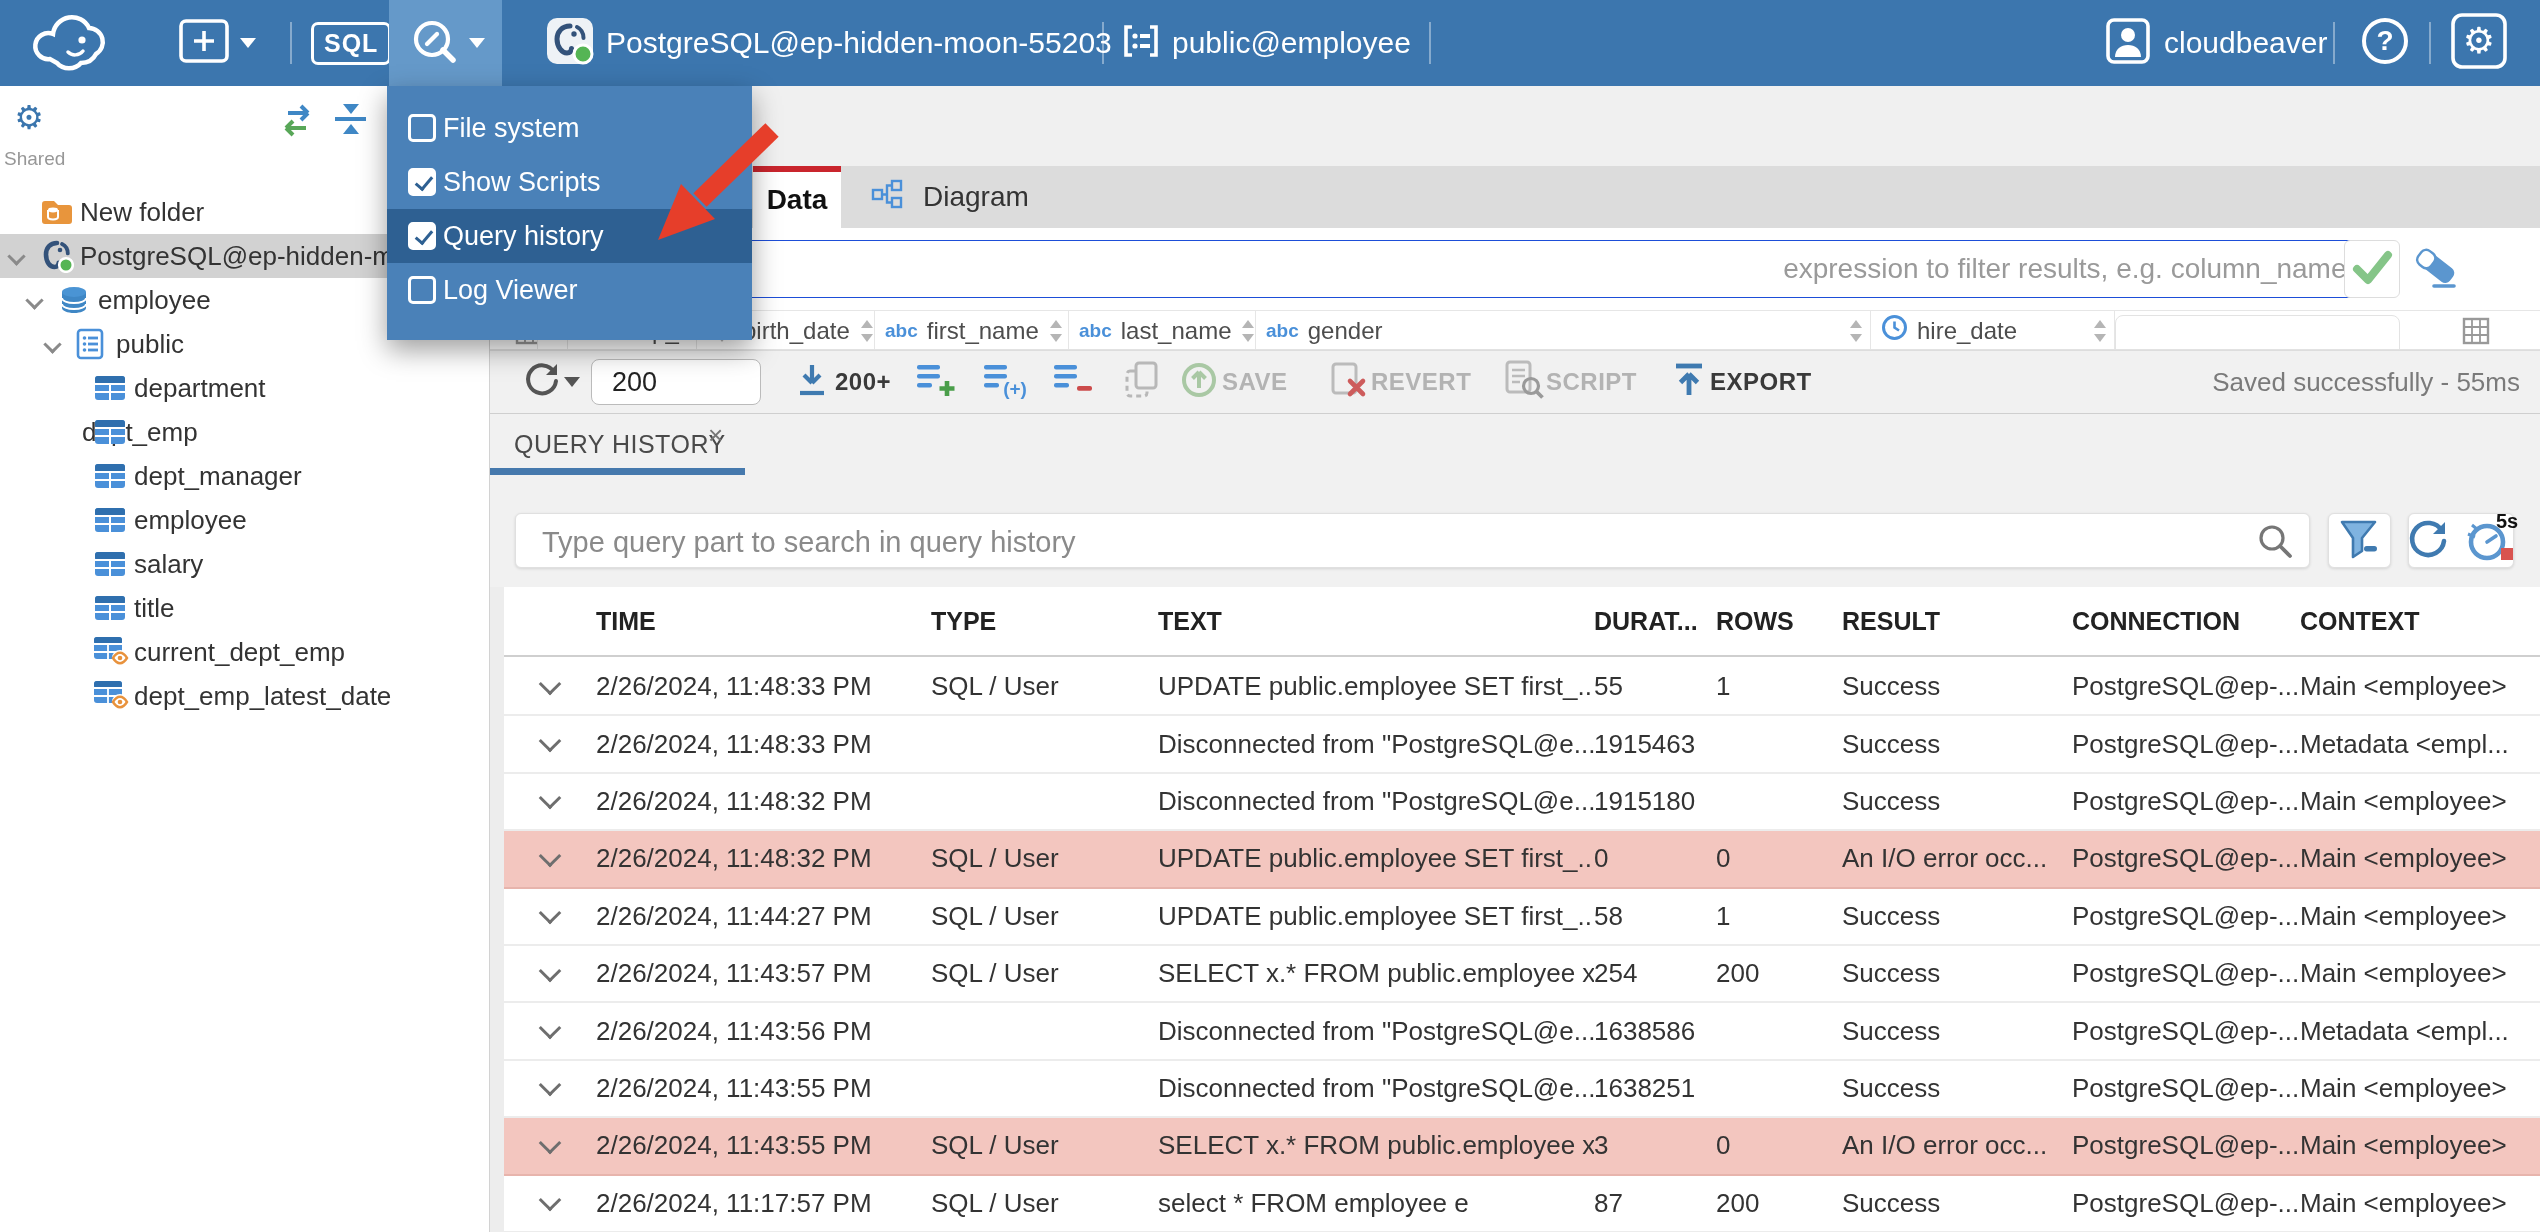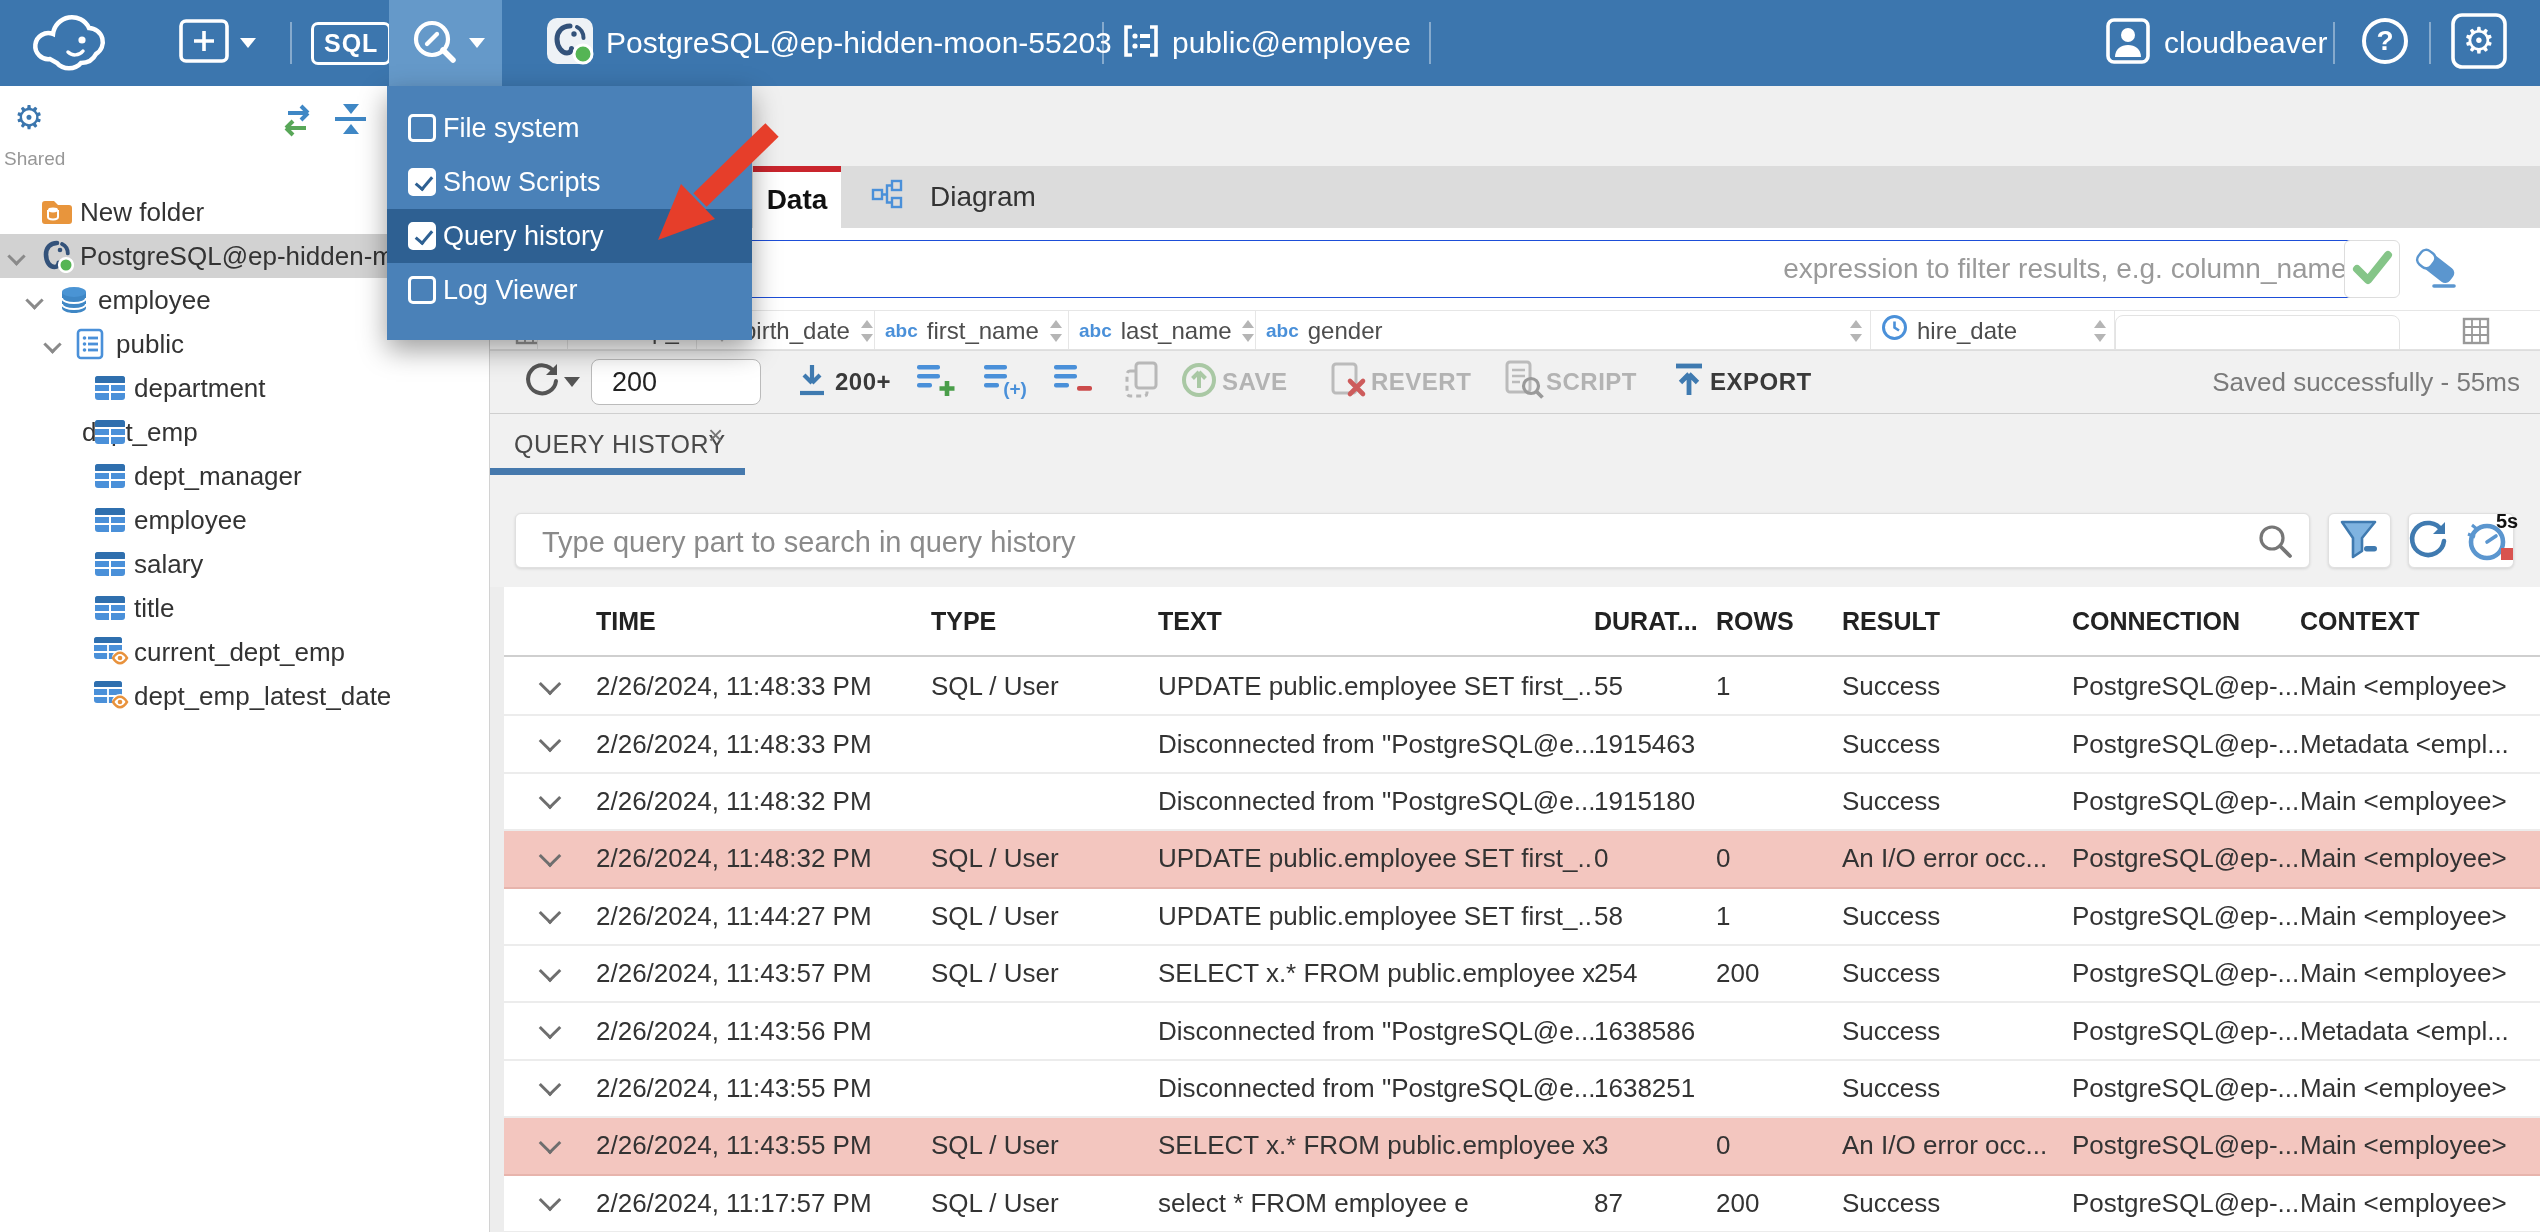--- a/index.html
+++ b/index.html
@@ -33,21 +33,21 @@
   .ticon { position:absolute; top:50%; transform:translateY(-50%); display:flex; }
 
   
   .main { position:absolute; left:490px; top:86px; right:0; bottom:0; background:#fff; }
   .strip-top { height:80px; background:#f0f0f0; }
   .tabstrip { position:relative; height:62px; background:#dcdcdc; }
   .tab-data { position:absolute; left:263px; top:0; width:88px; height:62px; background:#fff;
     border-top:6px solid #c9252d; display:flex; align-items:center; justify-content:center;
     font-size:28px; font-weight:bold; color:#111; }
   .tab-diagram { position:absolute; left:351px; top:0; height:62px; padding:4px 30px;
-    display:flex; align-items:center; gap:27px; font-size:28px; color:#333; }
+    display:flex; align-items:center; gap:20px; font-size:28px; color:#333; }
   .filter-row { position:relative; height:83px; background:#fff; border-bottom:1px solid #e6e6e6; }
   .filter-input { position:absolute; left:10px; top:12px; width:1895px; height:58px;
     border:1px solid #1d4ed8; border-radius:8px; font-size:28px; color:#444;
     padding-left:264px; outline:none; font-family:inherit;text-align:right; }
   .filter-input::placeholder { color:#9a9a9a; }
   .check-btn { position:absolute; left:1854px; top:12px; width:56px; height:58px; background:#fff;
     border:1px solid #ddd; border-radius:6px; display:flex; align-items:center; justify-content:center; }
   .eraser-btn { position:absolute; left:1922px; top:20px; }
 
   

